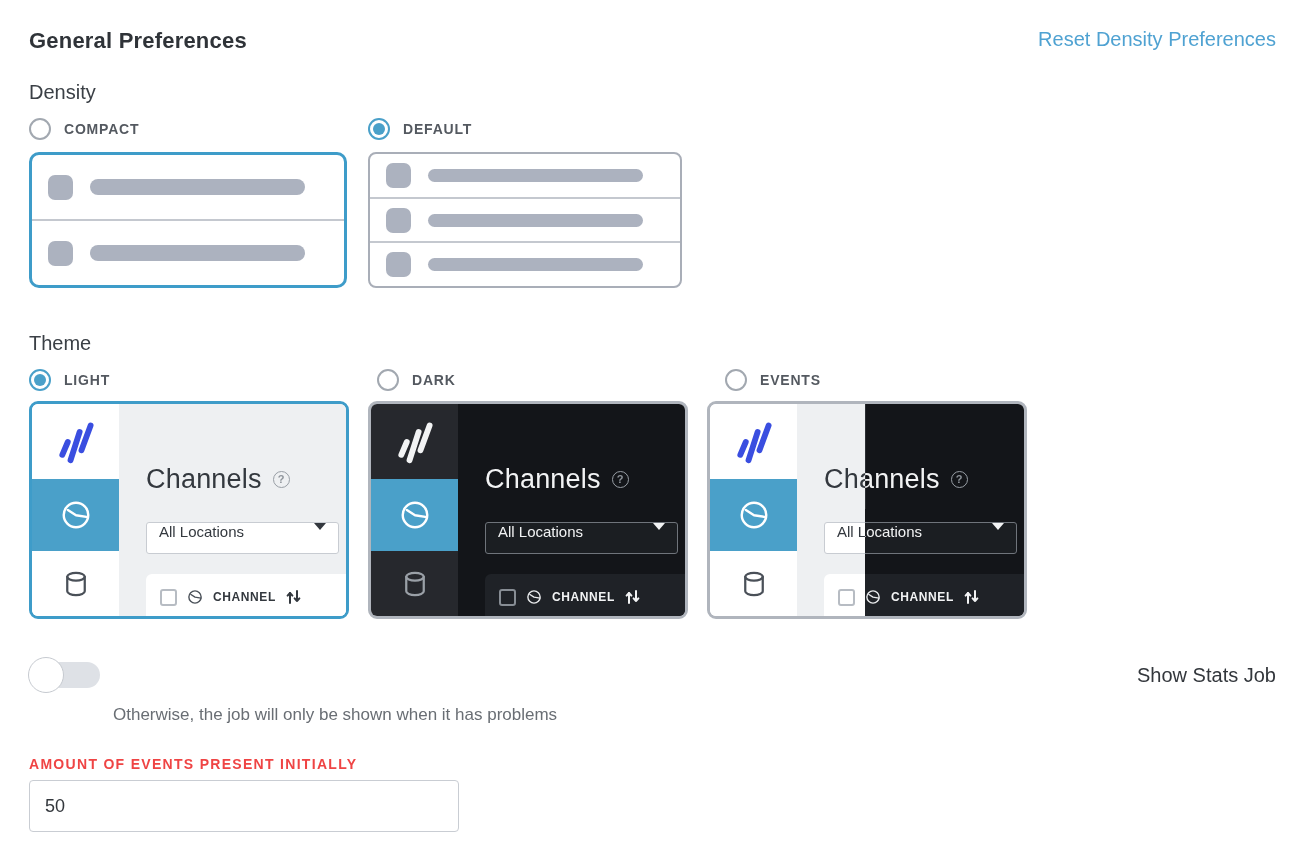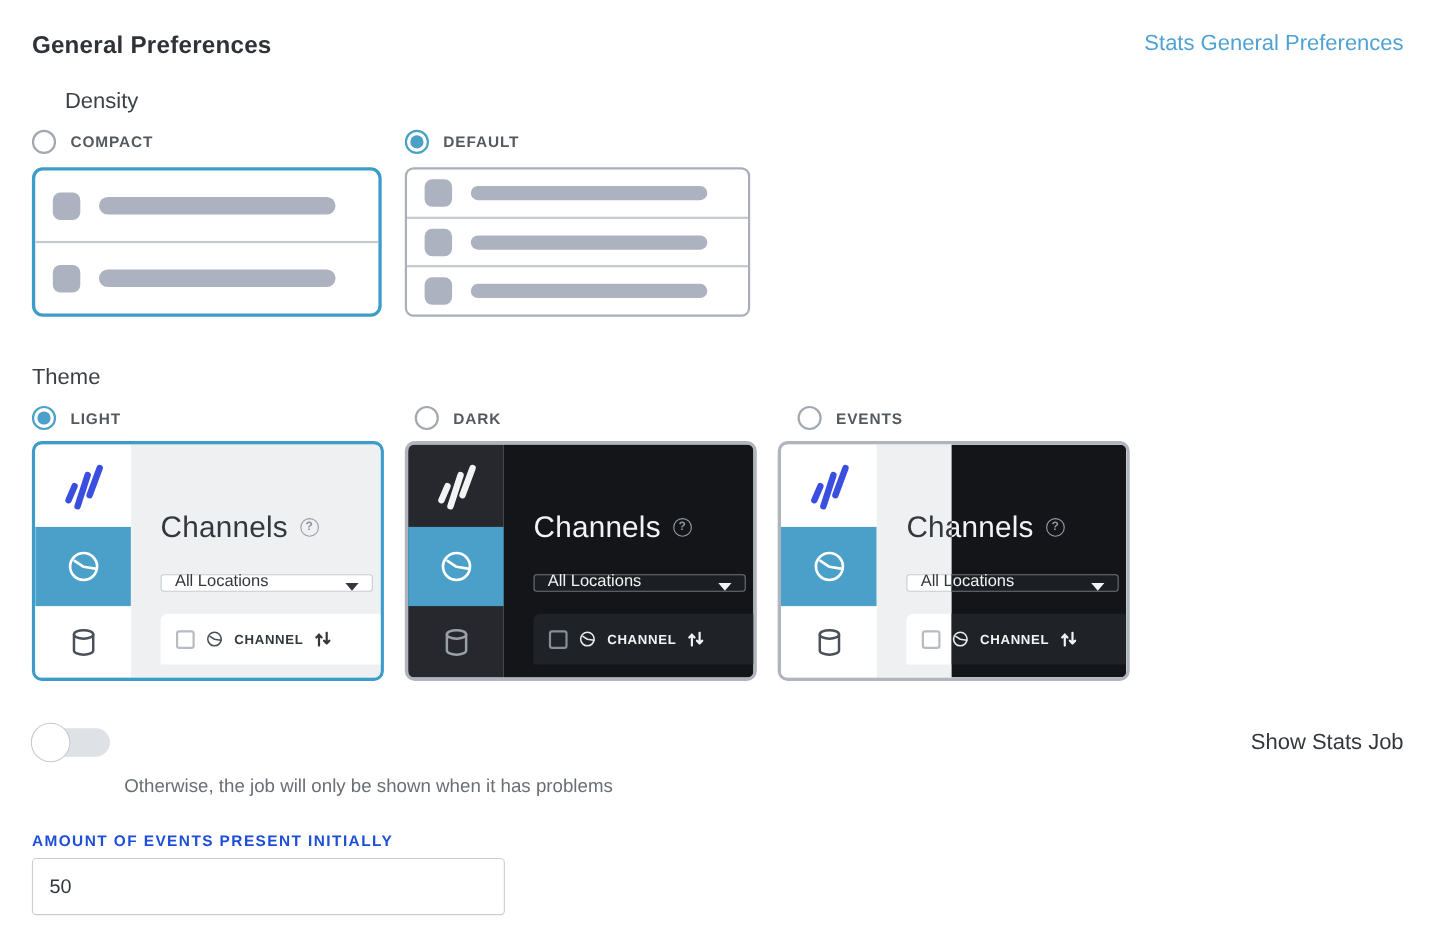--- a/index.html
+++ b/index.html
@@ -7,21 +7,21 @@
   body { font-family: "Liberation Sans", sans-serif; color: #33373C; }
 
   .page { padding: 28px 30px 0 29px; width: 1306px; }
 
   
   .header-row { display: flex; justify-content: space-between; align-items: flex-start; }
   .page-title { font-size: 22px; font-weight: 700; color: #2F3338; letter-spacing: .2px; }
   .reset-link { font-size: 20px; color: #4FA2D2; text-decoration: none; cursor: pointer; font-weight: 400; }
 
   .section-label { font-size: 20px; color: #3B4046; font-weight: 400; }
-  .density-label { margin-top: 27px; margin-left: 30px; }
+  .density-label { margin-top: 27px; }
   .theme-label   { margin-top: 44px; }
 
   
   .radio-row { display: grid; margin-top: 14px; align-items: center; }
   .radio-row.density-grid { grid-template-columns: 318px 314px; column-gap: 21px; }
   .radio-row.theme-grid   { grid-template-columns: 320px 320px 320px; column-gap: 19px; gap: 28px; }
   .radio-option { display: flex; align-items: center; gap: 13px; cursor: pointer; }
   .radio-circle { width: 22px; height: 22px; border-radius: 50%; border: 2px solid #A2A8B0; background: #fff; flex: 0 0 auto; position: relative; }
   .radio-option.selected .radio-circle { border-color: #4AA0C9; }
   .radio-option.selected .radio-circle::after { content: ""; position: absolute; inset: 3px; border-radius: 50%; background: #4AA0C9; }
@@ -56,22 +56,22 @@
   .cell { display: flex; align-items: center; justify-content: center; }
   .cell.logo-cell { height: 75px; }
   .cell.active-cell { height: 72px; background: #4AA0C9; }
   .cell.db-cell { flex: 1; }
 
   .mini-main { flex: 1; background: var(--main); padding-left: 27px; }
   .mini-heading-row { margin-top: 58px; display: flex; align-items: center; gap: 11px; }
   .mini-heading { font-size: 27px; line-height: 34px; color: var(--head); font-weight: 400; letter-spacing: .2px; }
   .help-circle { width: 17px; height: 17px; border-radius: 50%; border: 1.5px solid #989EA5; color: #8E949B;
     font-size: 11px; font-weight: 700; display: flex; align-items: center; justify-content: center; }
-  .mini-select { margin-top: 26px; width: 193px; height: 16px; background: var(--selbg); border: 1px solid var(--selbd);
-    border-radius: 3px; display: flex; align-items: flex-end; padding: 0 12px; }
+  .mini-select { margin-top: 26px; width: 193px; height: 32px; background: var(--selbg); border: 1px solid var(--selbd);
+    border-radius: 3px; display: flex; align-items: flex-start; padding: 0 12px; }
   .mini-select-text { font-size: 15px; color: var(--seltx); }
   .caret-down { margin-left: auto; width: 0; height: 0; border-left: 6px solid transparent; border-right: 6px solid transparent; border-top: 7px solid var(--seltx); }
   .mini-table { margin-top: 20px; height: 46px; width: calc(100% - 0px); background: var(--card);
     border-radius: 6px 0 0 0; display: flex; align-items: center; padding-left: 14px; gap: 10px; }
   .mini-checkbox { width: 17px; height: 17px; border: 2px solid var(--chk); border-radius: 3px; background: transparent; flex: 0 0 auto; }
   .mini-th { font-size: 12px; font-weight: 700; letter-spacing: .6px; color: var(--head); }
   .mini svg.channel-ic { stroke: var(--icon); }
   .mini svg.db-ic { stroke: var(--dbi); }
   .mini svg.sort-ic { stroke: var(--head); }
   .mini .logo-ic { stroke: #3A4EE0; }
@@ -79,21 +79,21 @@
 
   
   .toggle-row { margin-top: 43px; display: flex; align-items: center; justify-content: space-between; }
   .toggle { width: 71px; height: 26px; border-radius: 13px; background: #DEE1E6; position: relative; cursor: pointer; flex: 0 0 auto; }
   .toggle-knob { position: absolute; left: -1px; top: -5px; width: 36px; height: 36px; border-radius: 50%;
     background: #fff; border: 1px solid #C6CAD0; }
   .toggle-label { margin-left: 13px; font-size: 20px; color: #33373C; }
   .toggle-desc { margin-top: 17px; margin-left: 84px; font-size: 17px; color: #696E74; }
 
   
-  .amount-label { margin-top: 31px; font-size: 14px; font-weight: 700; letter-spacing: 1.3px; color: #1d4ed8; }
+  .amount-label { margin-top: 31px; font-size: 14px; font-weight: 700; letter-spacing: 1.3px; color: #ef4444; }
   .amount-input { margin-top: 8px; display: block; width: 430px; height: 52px; border: 1px solid #C9CDD3; border-radius: 4px;
     font-size: 18px; color: #33373C; padding-left: 15px; font-family: "Liberation Sans", sans-serif; outline: none; background: #fff; }
 </style>
 </head>
 <body>
 
 <svg width="0" height="0" style="position:absolute">
   <defs>
     <g id="logo-glyph">
       <line x1="8" y1="38" x2="14" y2="24"></line>
@@ -112,21 +112,21 @@
       <path d="M4 13 V3 M4 3 L1.6 5.6 M4 3 l2.4 2.6"></path>
       <path d="M11 1 v10 m0 0 l-2.4 -2.6 M11 11 l2.4 -2.6"></path>
     </g>
   </defs>
 </svg>
 
 <div class="page">
 
   <div class="header-row">
     <div class="page-title">General Preferences</div>
-    <a class="reset-link">Stats General Preferences</a>
+    <a class="reset-link">Reset Density Preferences</a>
   </div>
 
   <div class="section-label density-label">Density</div>
 
   <div class="radio-row density-grid">
     <div class="radio-option">
       <span class="radio-circle"></span>
       <span class="radio-label">COMPACT</span>
     </div>
     <div class="radio-option selected">

